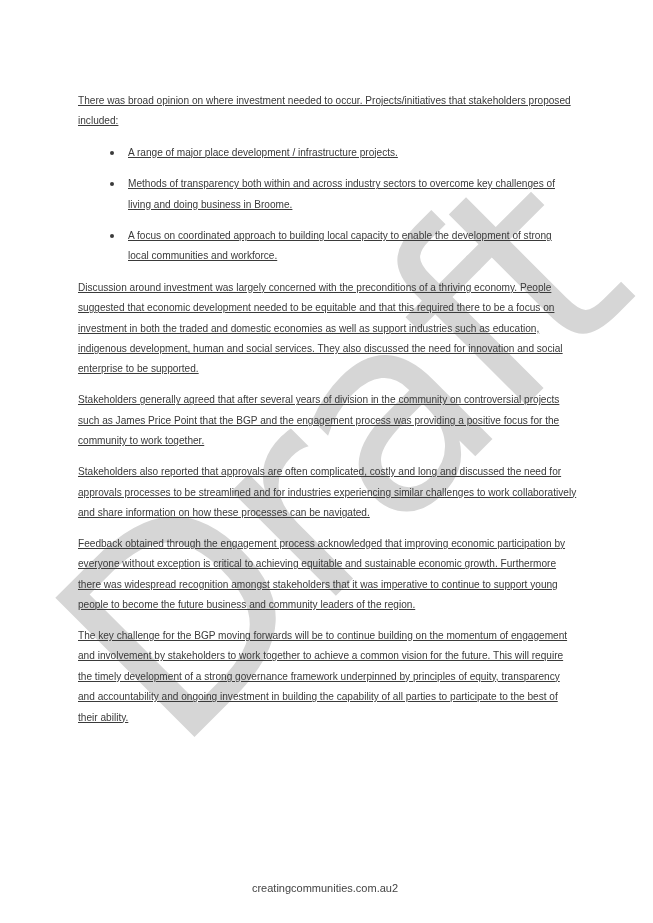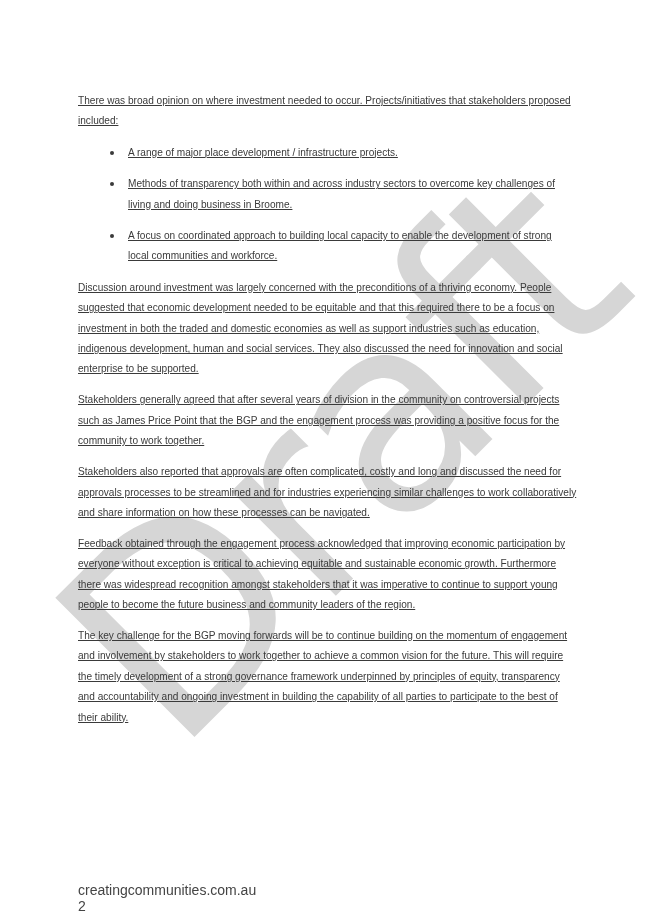--- a/index.html
+++ b/index.html
@@ -75,26 +75,25 @@
       height: 4px;
       border-radius: 50%;
       background: #3a3a3a;
     }
     .intro { margin-bottom: 11px !important; }
     .footer {
       position: absolute;
       left: 78px;
       right: 78px;
       top: 882px;
-      font-size: 14px;
+      font-size: 11px;
       color: #444;
       display: flex;
       justify-content: center;
       z-index: 1;
-      flex-direction: column;
     }
     .footer .page-num { padding-right: 3px; }
   </style>
 </head>
 <body>
 
 <div class="page">
 
   <div class="watermark">
     <div class="watermark-text">Draft</div>

